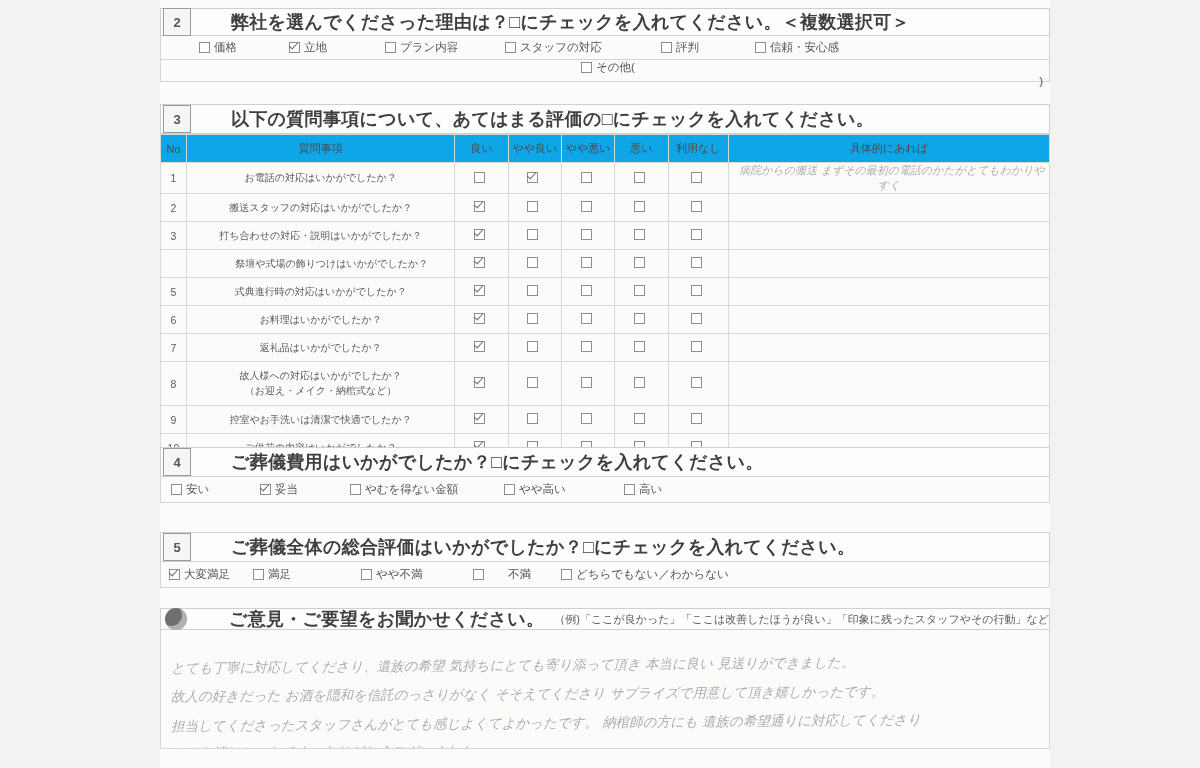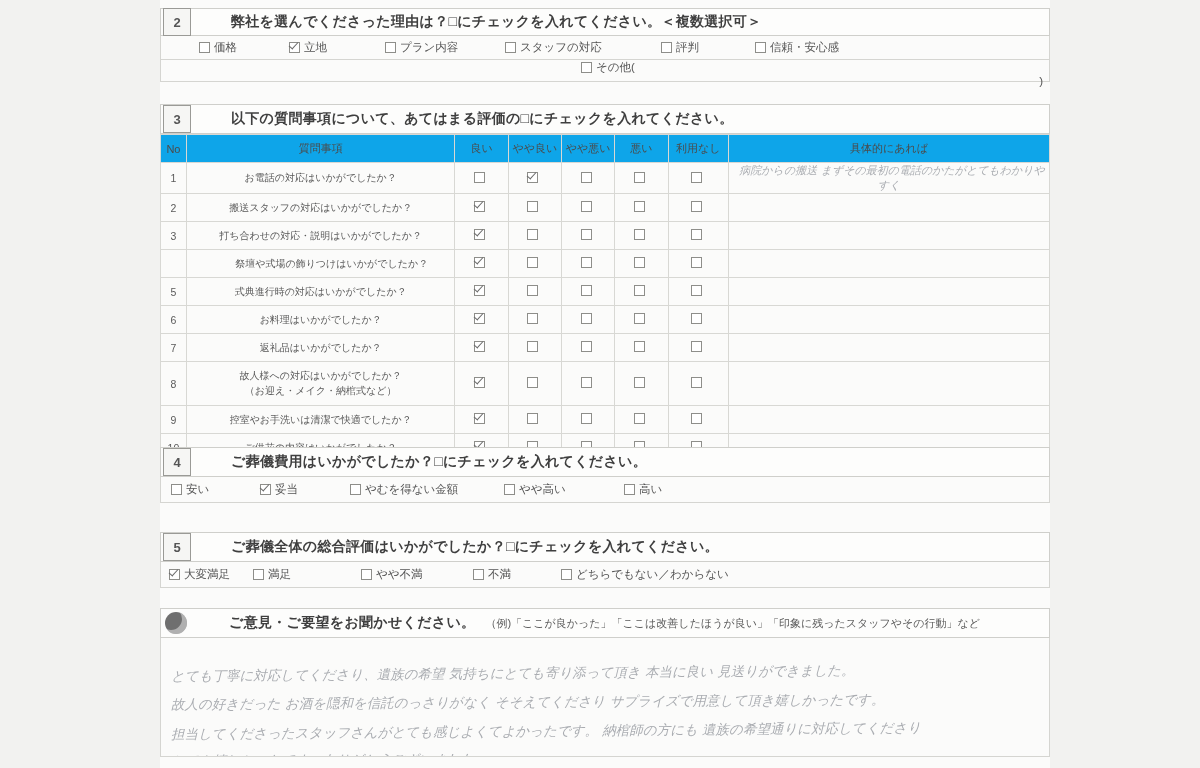--- a/index.html
+++ b/index.html
@@ -23,21 +23,21 @@
     box-sizing:border-box;
   }
   .sec-num{
     width:26px;height:26px;margin:0 6px 0 2px;
     border:1px solid #9a9a96;
     display:flex;align-items:center;justify-content:center;
     font-size:13px;font-weight:bold;color:#555;
     background:#f6f6f4;
     flex:none;
   }
-  .sec-title{font-size:14px;font-weight:bold;color:#3f3f3f;letter-spacing:.3px;padding-left:34px;}
+  .sec-title{font-size:18px;font-weight:bold;color:#3f3f3f;letter-spacing:.3px;padding-left:34px;}
 
   .opt-row{
     display:flex;align-items:center;
     border:1px solid #d5d5d1;border-top:none;
     box-sizing:border-box;
     font-size:11.5px;color:#555;
     height:22px;
   }
   .opt{display:flex;align-items:center;margin-right:4px;white-space:nowrap;}
   .box{
@@ -297,33 +297,33 @@
         <span>大変満足</span>
       </div>
       <div class="opt" style="width:88px;">
         <span class="box"></span>
         <span>満足</span>
       </div>
       <div class="opt" style="width:108px;padding-left:16px;">
         <span class="box"></span>
         <span>やや不満</span>
       </div>
-      <div class="opt" style="width:84px;">
+      <div class="opt" style="width:84px;gap:20px;">
         <span class="box"></span>
         <span>不満</span>
       </div>
       <div class="opt">
         <span class="box"></span>
         <span>どちらでもない／わからない</span>
       </div>
     </div>
   </div>
 
   <div style="position:absolute;left:0;top:608px;width:890px;">
-    <div class="sec-head" style="height:30px;">
+    <div class="sec-head" style="height:22px;">
       <div class="blob"></div>
       <div class="sec-title">ご意見・ご要望をお聞かせください。</div>
       <div class="note">（例)「ここが良かった」「ここは改善したほうが良い」「印象に残ったスタッフやその行動」など</div>
     </div>
     <div class="comment-area">
       <div class="hw hw-line" style="top:26px;transform:rotate(-0.5deg)">とても丁寧に対応してくださり、遺族の希望 気持ちにとても寄り添って頂き 本当に良い 見送りができました。</div>
       <div class="hw hw-line" style="top:55px;transform:rotate(-0.4deg)">故人の好きだった お酒を隠和を信託のっさりがなく そそえてくださり サプライズで用意して頂き嬉しかったです。</div>
       <div class="hw hw-line" style="top:84px;transform:rotate(-0.5deg)">担当してくださったスタッフさんがとても感じよくてよかったです。 納棺師の方にも 遺族の希望通りに対応してくださり</div>
       <div class="hw hw-line" style="top:112px;transform:rotate(-0.3deg)">とても嬉しかったです。ありがとうございました。</div>
     </div>

